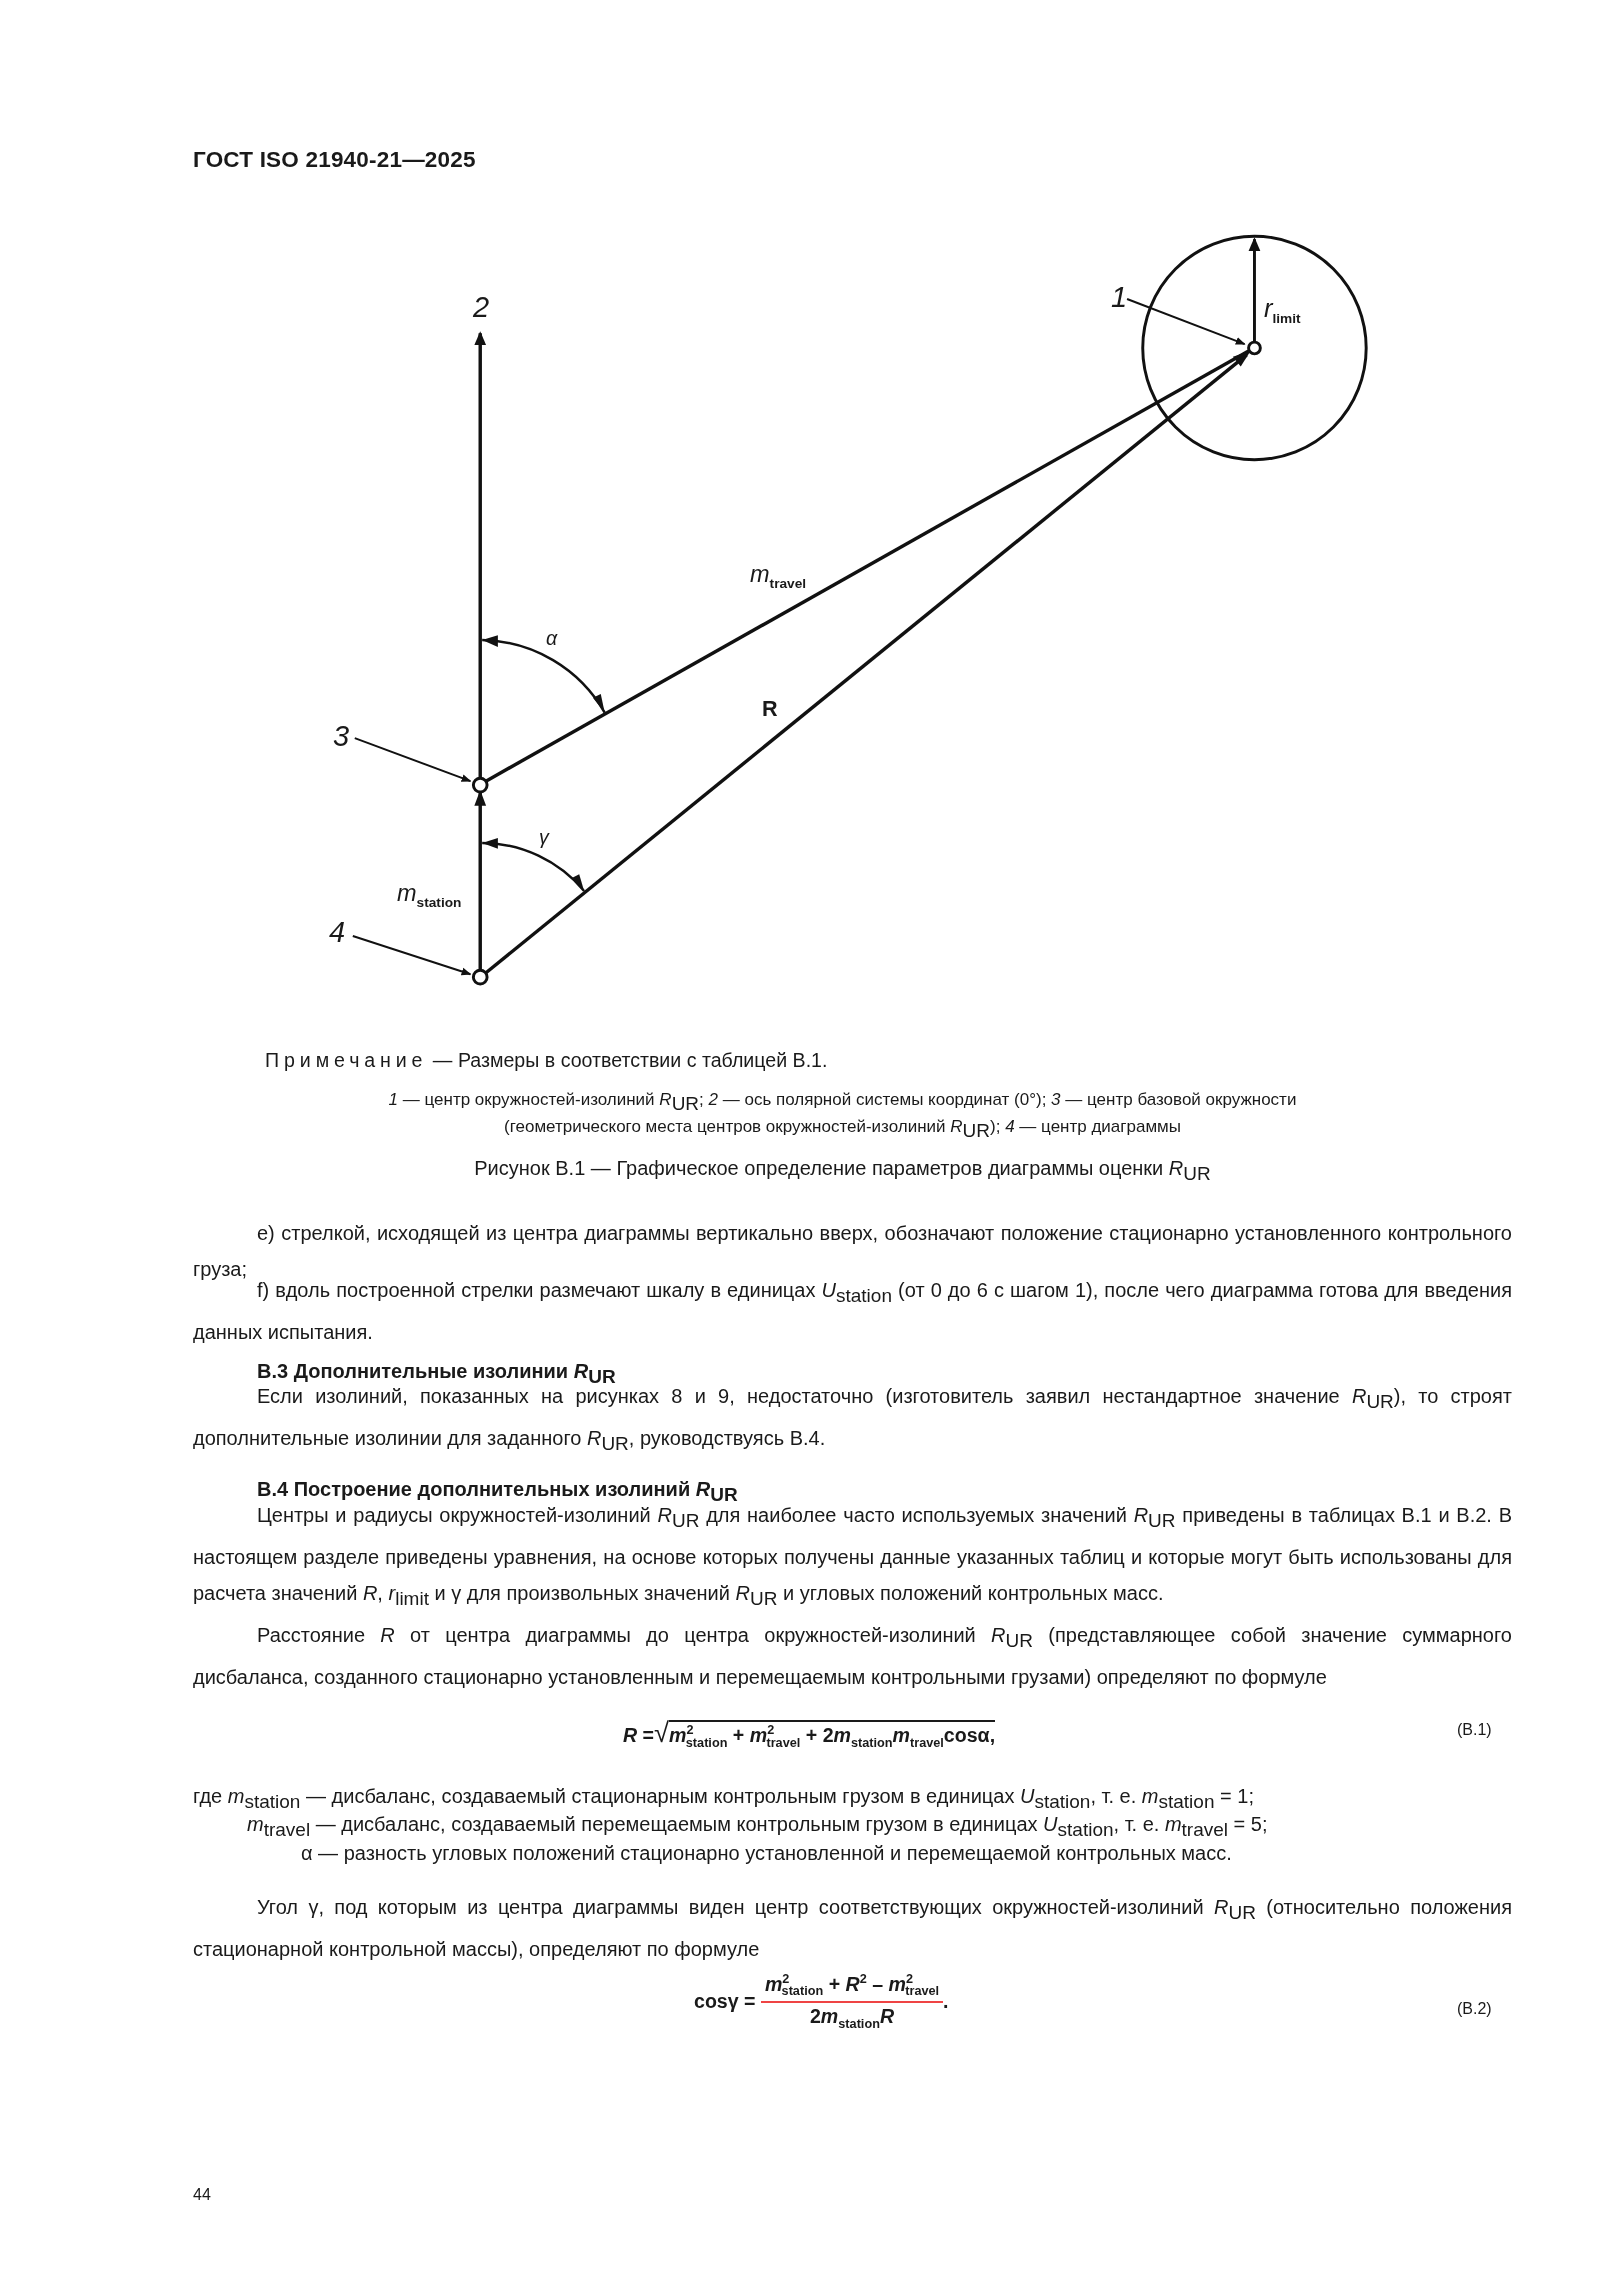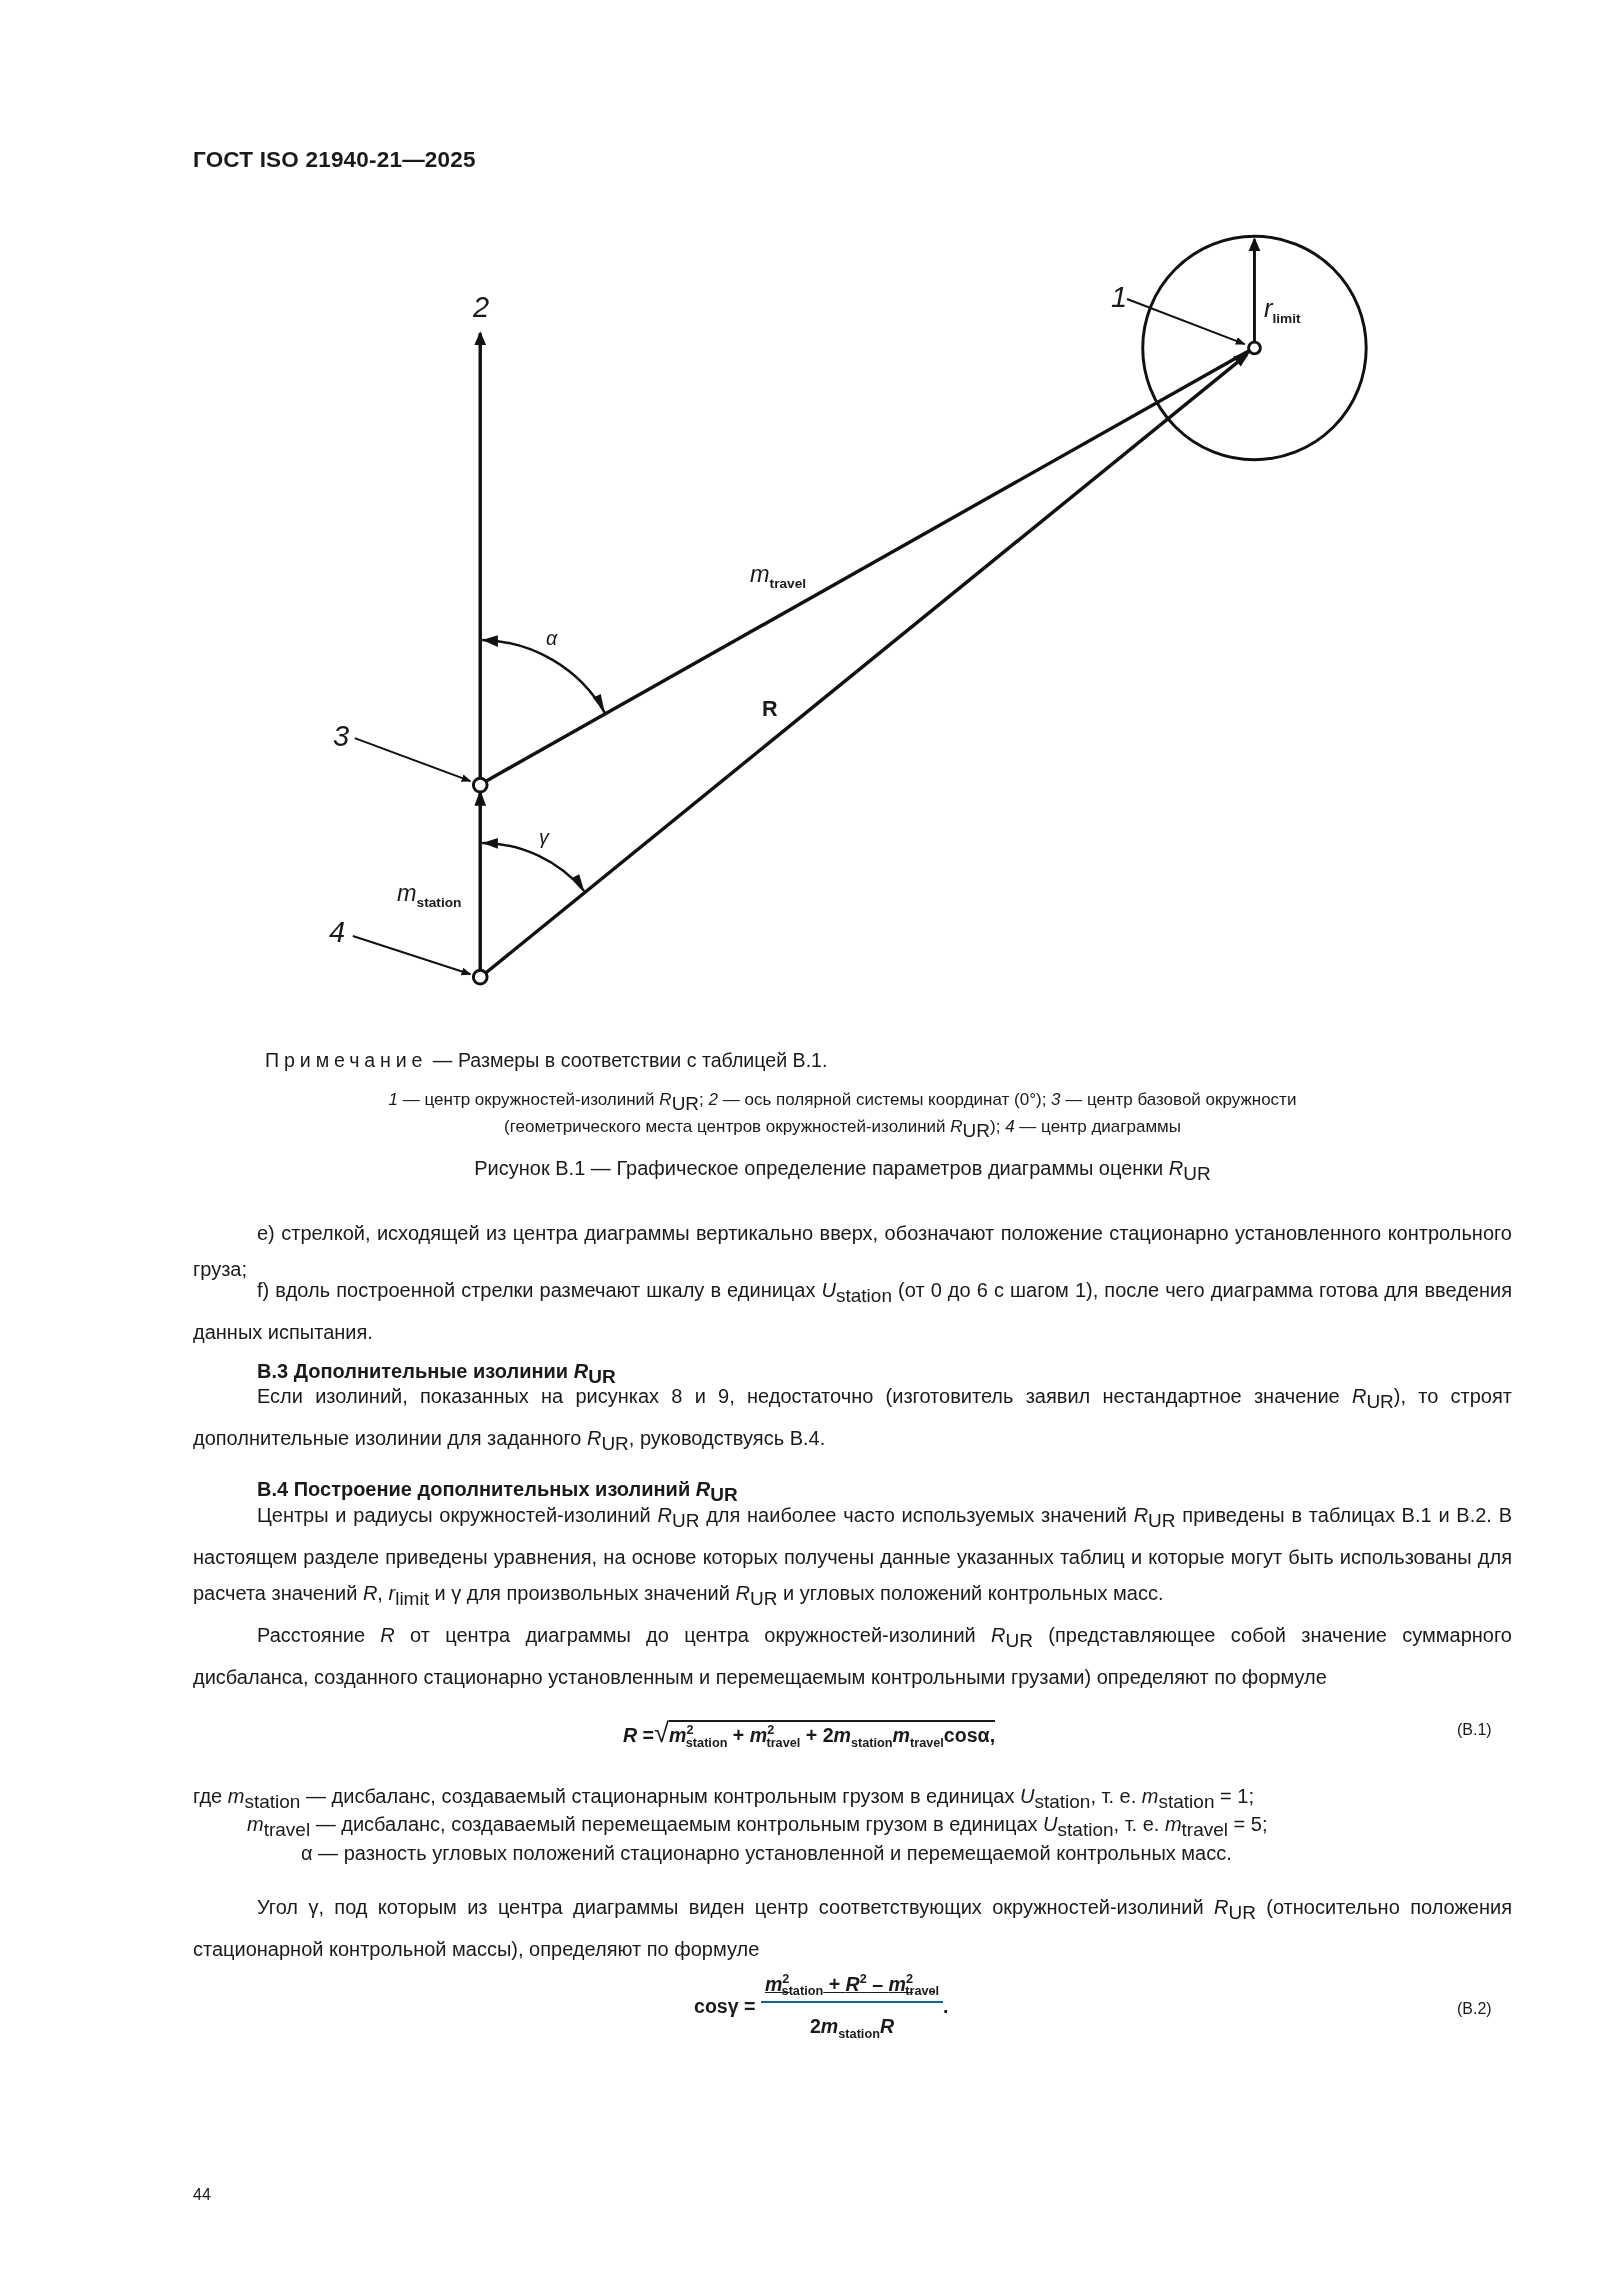--- a/index.html
+++ b/index.html
@@ -18,22 +18,22 @@
   .para { position:absolute; left:193px; width:1319px; font-size:20px; line-height:36px; text-align:justify; }
   .indent { text-indent:64px; }
   .heading { position:absolute; left:257px; font-size:20px; font-weight:bold;margin-top:12px; }
   i { font-style:italic; }
   sub.s { font-size:19px; vertical-align:-4.9px; font-style:normal; }
   .formula { position:absolute; font-size:19.6px; font-weight:bold; font-style:normal; }
   .formula i { font-style:italic; }
   .eqnum { position:absolute; left:1457px; font-size:16px; }
   .where { position:absolute; font-size:20px; line-height:28px; }
   .frac { display:inline-block; vertical-align:middle; text-align:center; }
-  .frac .num { display:block; border-bottom:2px solid #0369a1; padding:0 3.9px 2.9px;text-decoration:underline; }
-  .frac .den { display:block; padding-top:12px; }
+  .frac .num { display:block; border-bottom:2px solid #ef4444; padding:0 3.9px 2.9px; }
+  .frac .den { display:block; padding-top:2px; }
   .pagenum { left:193px; top:2186px; font-size:16px; }
 </style>
 </head>
 <body>
 
 <div class="abs header">ГОСТ ISO 21940-21—2025</div>
 
 <svg class="fig" width="1621" height="1039" viewBox="0 0 1654 1060">
   <defs>
     <marker id="ah" markerWidth="10" markerHeight="10" refX="9" refY="5" orient="auto" markerUnits="userSpaceOnUse">

